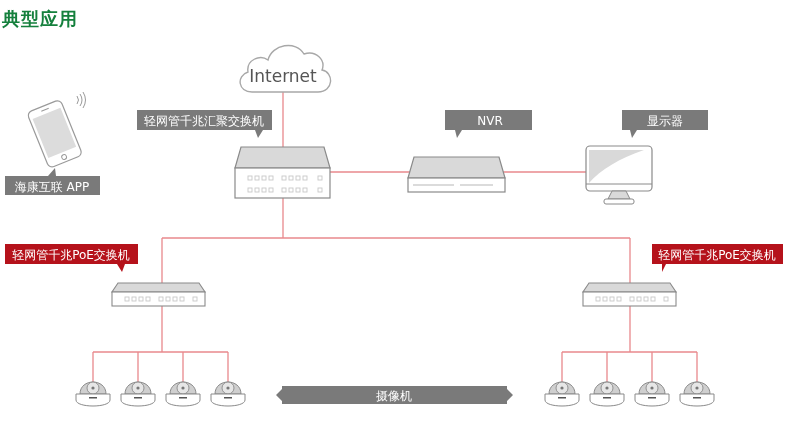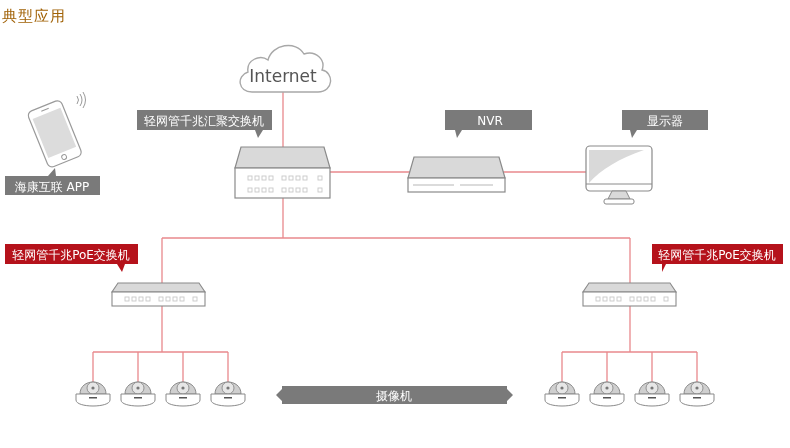--- a/index.html
+++ b/index.html
@@ -1,19 +1,19 @@
 <!DOCTYPE html>
 <html><head>
 <meta charset="utf-8">
 <style>
   html, body { margin: 0; padding: 0; background: #ffffff; }
   body { width: 790px; height: 448px; position: relative; overflow: hidden;
          font-family: "DejaVu Sans", "Liberation Sans", sans-serif; }
-  .title { position: absolute; left: 2px; top: 7px; font-size: 15px; color: #a16207;
-           font-weight: normal; letter-spacing: 1px; }
+  .title { position: absolute; left: 2px; top: 7px; font-size: 18px; color: #15803d;
+           font-weight: bold; letter-spacing: 1px; }
   svg.diagram { position: absolute; left: 0; top: 0; }
   .lbl { font-family: "DejaVu Sans", "Liberation Sans", sans-serif; font-size: 12px; fill: #ffffff; }
   .inet { font-family: "DejaVu Sans", "Liberation Sans", sans-serif; font-size: 17px; fill: #555; }
 </style>
 </head>
 <body>
 
 <div class="title">典型应用</div>
 
 <svg class="diagram" width="790" height="448" viewBox="0 0 790 448" xmlns="http://www.w3.org/2000/svg">

